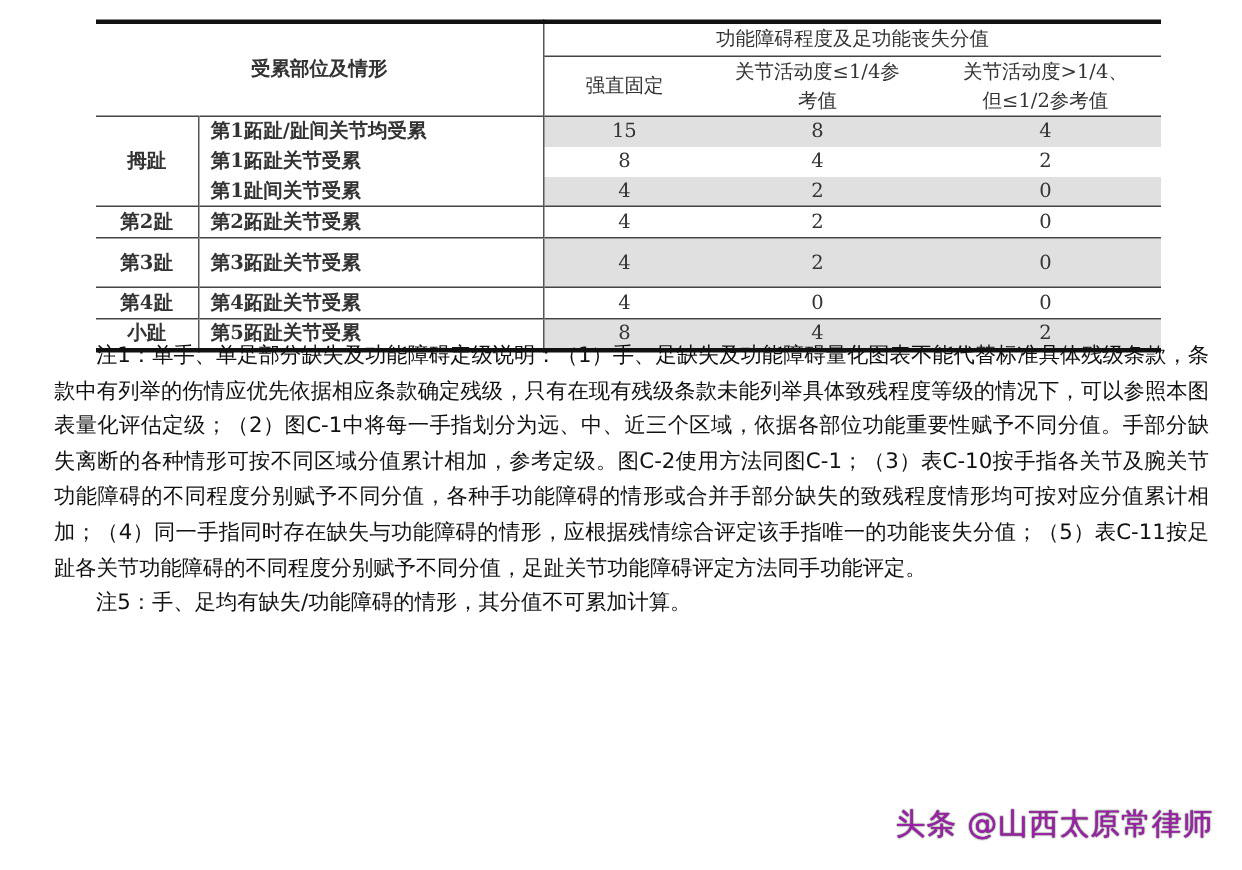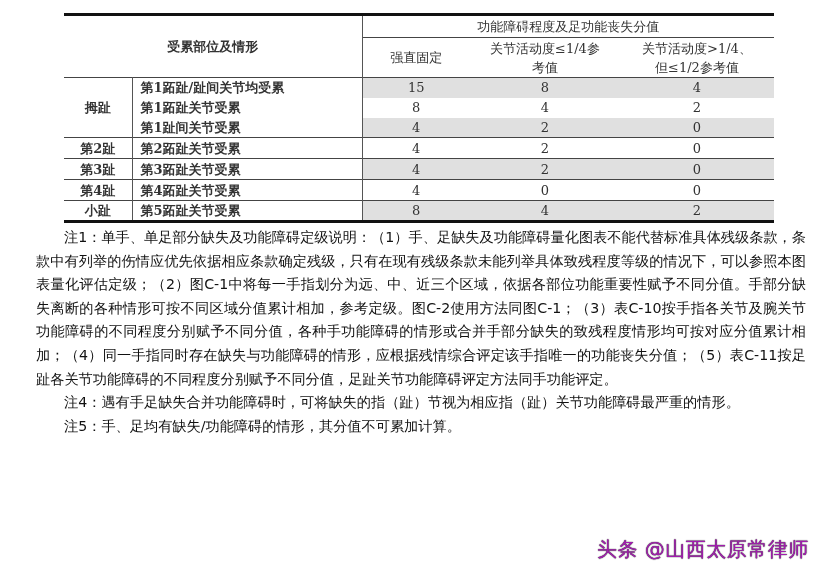--- a/index.html
+++ b/index.html
@@ -69,21 +69,21 @@
   </tr>
 
   <tr class="hline" style="height:21px">
     <td class="vline">第2趾</td>
     <td class="left vline">第2跖趾关节受累</td>
     <td>4</td>
     <td>2</td>
     <td>0</td>
   </tr>
 
-  <tr class="hline" style="height:21px">
+  <tr class="hline" style="height:33px">
     <td class="vline">第3趾</td>
     <td class="left vline">第3跖趾关节受累</td>
     <td class="shade">4</td>
     <td class="shade">2</td>
     <td class="shade">0</td>
   </tr>
 
   <tr class="hline" style="height:21px">
     <td class="vline">第4趾</td>
     <td class="left vline">第4跖趾关节受累</td>
@@ -97,17 +97,16 @@
     <td class="left vline">第5跖趾关节受累</td>
     <td class="shade">8</td>
     <td class="shade">4</td>
     <td class="shade">2</td>
   </tr>
 </tbody>
   </table>
 
 <div class="notes">
   <p class="indent">注1：单手、单足部分缺失及功能障碍定级说明：（1）手、足缺失及功能障碍量化图表不能代替标准具体残级条款，条款中有列举的伤情应优先依据相应条款确定残级，只有在现有残级条款未能列举具体致残程度等级的情况下，可以参照本图表量化评估定级；（2）图C-1中将每一手指划分为远、中、近三个区域，依据各部位功能重要性赋予不同分值。手部分缺失离断的各种情形可按不同区域分值累计相加，参考定级。图C-2使用方法同图C-1；（3）表C-10按手指各关节及腕关节功能障碍的不同程度分别赋予不同分值，各种手功能障碍的情形或合并手部分缺失的致残程度情形均可按对应分值累计相加；（4）同一手指同时存在缺失与功能障碍的情形，应根据残情综合评定该手指唯一的功能丧失分值；（5）表C-11按足趾各关节功能障碍的不同程度分别赋予不同分值，足趾关节功能障碍评定方法同手功能评定。</p>
-  <p class="indent">注4：遇有手足缺失合并功能障碍时，可将缺失的指（趾）节视为相应指（趾）关节功能障碍最严重的情形。</p>
   <p class="indent">注5：手、足均有缺失/功能障碍的情形，其分值不可累加计算。</p>
 </div>
 
 <div class="watermark">头条 @山西太原常律师</div>
 
 </body></html>

